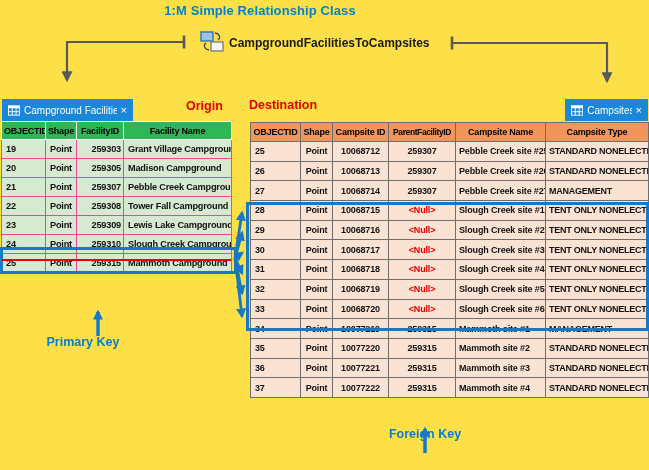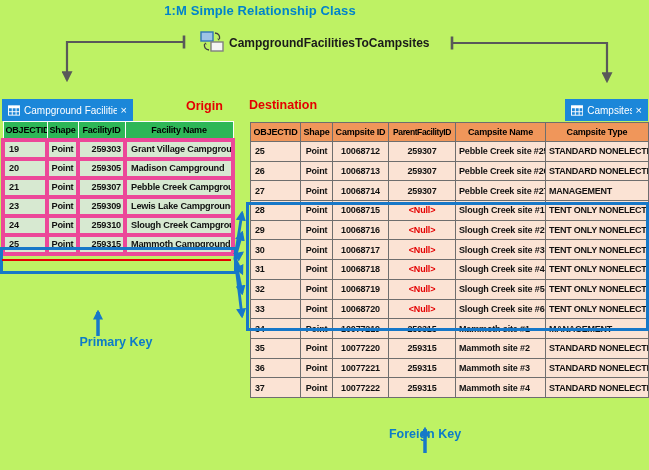--- a/index.html
+++ b/index.html
@@ -1,17 +1,17 @@
 <!DOCTYPE html>
 <html style="--title-blue: #0083CB; --tab-blue: #1B87D9; --origin-header-green: #2DB757; --origin-row-green: #D7E9D1; --dest-header-orange: #F0965A; --dest-row-peach: #FBE3D4; --annotation-red: #E40000; --key-blue: #0C7BC8; --arrow-blue: #1778C8; --connector-gray: #595959;"><head>
 <meta charset="utf-8">
 <style>
   html,body { margin:0; padding:0; background:#fff; }
   .canvas {
-    position:relative; width:649px; height:470px; background:#bef264;
+    position:relative; width:649px; height:470px; background:#fde047;
     font-family:"Liberation Sans", sans-serif; overflow:hidden;
   }
   .overlay { position:absolute; left:0; top:0; width:649px; height:470px; pointer-events:none; z-index:6; }
 
   .title {
     position:absolute; left:125px; top:3px; width:270px; text-align:center;
     font-size:13px; font-weight:bold; color:var(--title-blue,#0083CB); letter-spacing:0.1px;
   }
   .rel-icon { position:absolute; left:199px; top:30px; z-index:2; }
   .rel-name {
@@ -37,21 +37,21 @@
     overflow:hidden; white-space:nowrap; padding:0 2px; box-sizing:border-box; vertical-align:middle;
   }
 
   .tbl-origin { left:1px; top:121px; width:230px; border:1px solid #4a4a4a; }
   .tbl-origin th {
     background:var(--origin-header-green,#2DB757); color:#000; font-size:9px; font-weight:bold;
     height:18px; border:1px solid #fdfdfd; text-align:center; letter-spacing:-0.2px;
   }
   .tbl-origin td {
     background:var(--origin-row-green,#D7E9D1); color:#111; font-size:9.2px; font-weight:600;
-    height:19px; border:4px solid #ec4899; letter-spacing:-0.2px;
+    height:19px; border:1px solid #ec4899; letter-spacing:-0.2px;
   }
   .tbl-origin td:nth-child(1){ text-align:left; padding-left:4px; }
   .tbl-origin td:nth-child(2){ text-align:center; }
   .tbl-origin td:nth-child(3){ text-align:right; }
   .tbl-origin td:nth-child(4){ text-align:left; padding-left:4px; }
 
   .tbl-dest { left:250px; top:122px; width:398px; border:1px solid #4a4a4a; }
   .tbl-dest th {
     background:var(--dest-header-orange,#F0965A); color:#000; font-size:9px; font-weight:bold;
     height:19px; border:1px solid #6e6e6e; text-align:center; letter-spacing:-0.2px;
@@ -80,21 +80,21 @@
   }
   .box-dest {
     position:absolute; left:246px; top:202px; width:403px; height:129px;
     border:3px solid var(--arrow-blue,#1778C8); box-sizing:border-box; z-index:4;
   }
 
   .key-label {
     position:absolute; width:140px; text-align:center; font-size:12.5px; font-weight:bold;
     color:var(--key-blue,#0C7BC8);
   }
-  .pk-label { left:46px;  top:335px; }
+  .pk-label { left:13px;  top:335px; }
   .fk-label { left:355px; top:427px; }
 </style>
 </head>
 <body>
 
 <div class="canvas">
 
   <svg class="overlay" width="649" height="470" viewBox="0 0 649 470">
     <defs>
       <marker id="ag" viewBox="0 0 10 10" refX="8" refY="5" markerWidth="11" markerHeight="11" orient="auto" markerUnits="userSpaceOnUse">
@@ -182,20 +182,26 @@
           <td>259305</td>
           <td>Madison Campground</td>
         </tr>
         <tr>
           <td>21</td>
           <td>Point</td>
           <td>259307</td>
           <td>Pebble Creek Campground</td>
         </tr>
         <tr>
+          <td>22</td>
+          <td>Point</td>
+          <td>259308</td>
+          <td>Tower Fall Campground</td>
+        </tr>
+        <tr>
           <td>23</td>
           <td>Point</td>
           <td>259309</td>
           <td>Lewis Lake Campground</td>
         </tr>
         <tr>
           <td>24</td>
           <td>Point</td>
           <td>259310</td>
           <td>Slough Creek Campground</td>

